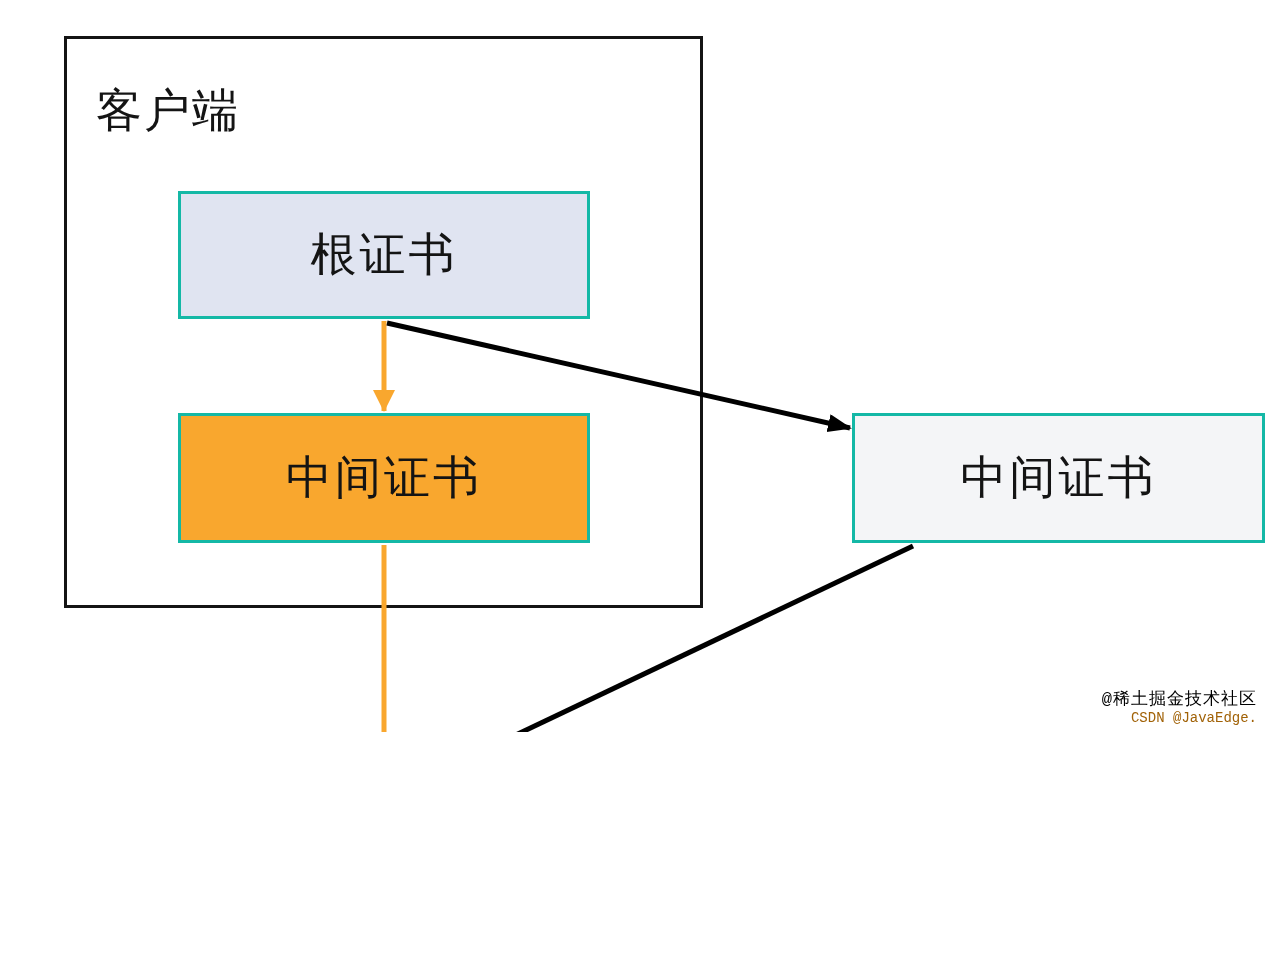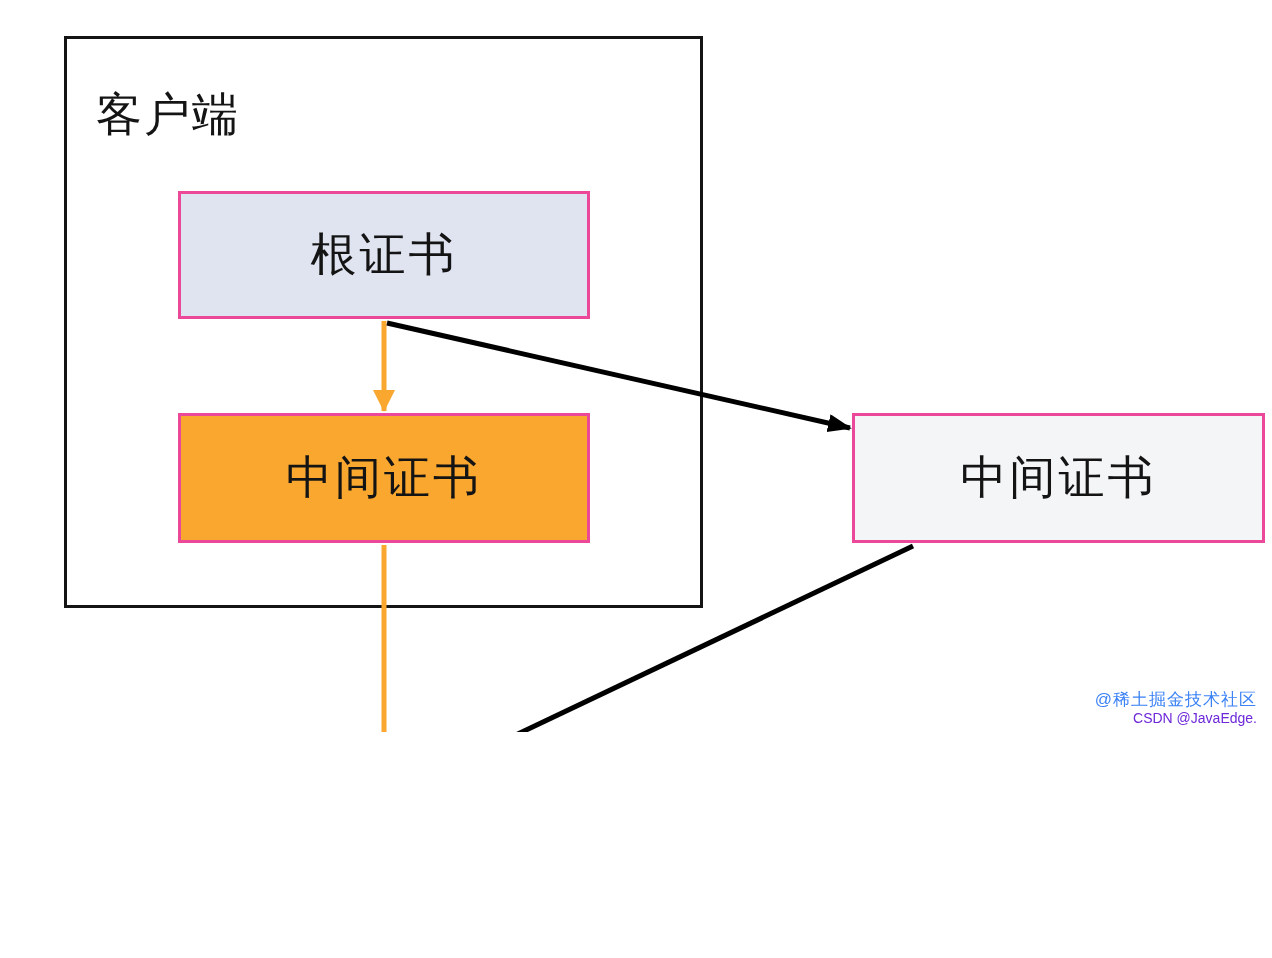--- a/index.html
+++ b/index.html
@@ -7,20 +7,21 @@
     padding: 0;
     background: #ffffff;
     font-family: "Liberation Sans", "DejaVu Sans", sans-serif;
   }
   .canvas {
     position: relative;
     width: 1272px;
     height: 732px;
     background: #ffffff;
     overflow: hidden;
+    font-family: Liberation Mono, monospace;
   }
   .client-box {
     position: absolute;
     left: 64px;
     top: 36px;
     width: 639px;
     height: 572px;
     border: 3px solid #141414;
     background: transparent;
     box-sizing: border-box;
@@ -30,21 +31,21 @@
     left: 96px;
     top: 86px;
     font-size: 46px;
     line-height: 1.25;
     color: #141414;
     letter-spacing: 2px;
     white-space: nowrap;
   }
   .node {
     position: absolute;
-    border: 3px solid #ec4899;
+    border: 3px solid #14b8a6;
     box-sizing: border-box;
     display: flex;
     align-items: center;
     justify-content: center;
     font-size: 46px;
     color: #141414;
     letter-spacing: 3px;
     white-space: nowrap;
   }
   .node-root {
@@ -85,26 +86,26 @@
   }
   .watermark {
     position: absolute;
     right: 15px;
     bottom: 6px;
     text-align: right;
     line-height: 1.15;
   }
   .watermark-line1 {
     font-size: 17px;
-    color: #3b82f6;
+    color: #000000;
     letter-spacing: 1px;
   }
   .watermark-line2 {
     font-size: 14px;
-    color: #6d28d9;
+    color: #a16207;
   }
 </style>
 </head>
 <body>
 
 <div class="canvas">
 
   <div class="client-box"></div>
   <div class="client-label">客户端</div>
 

